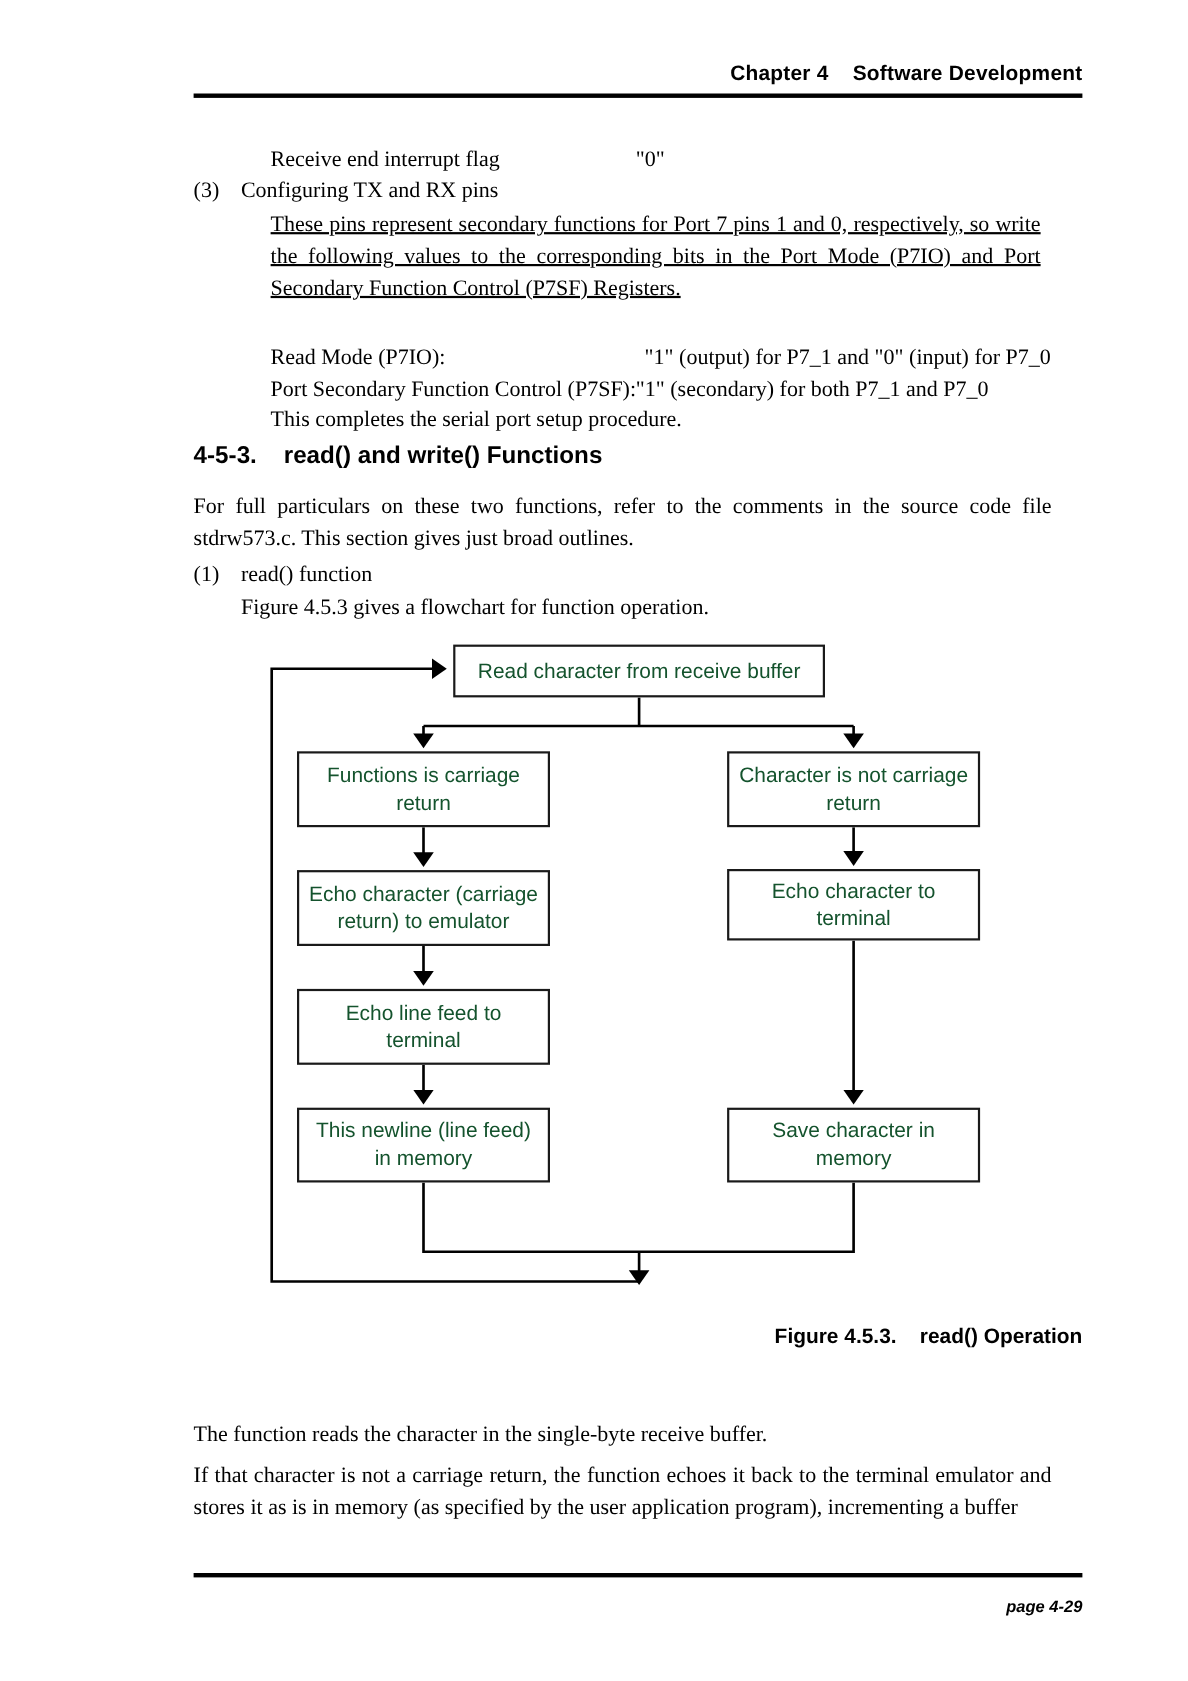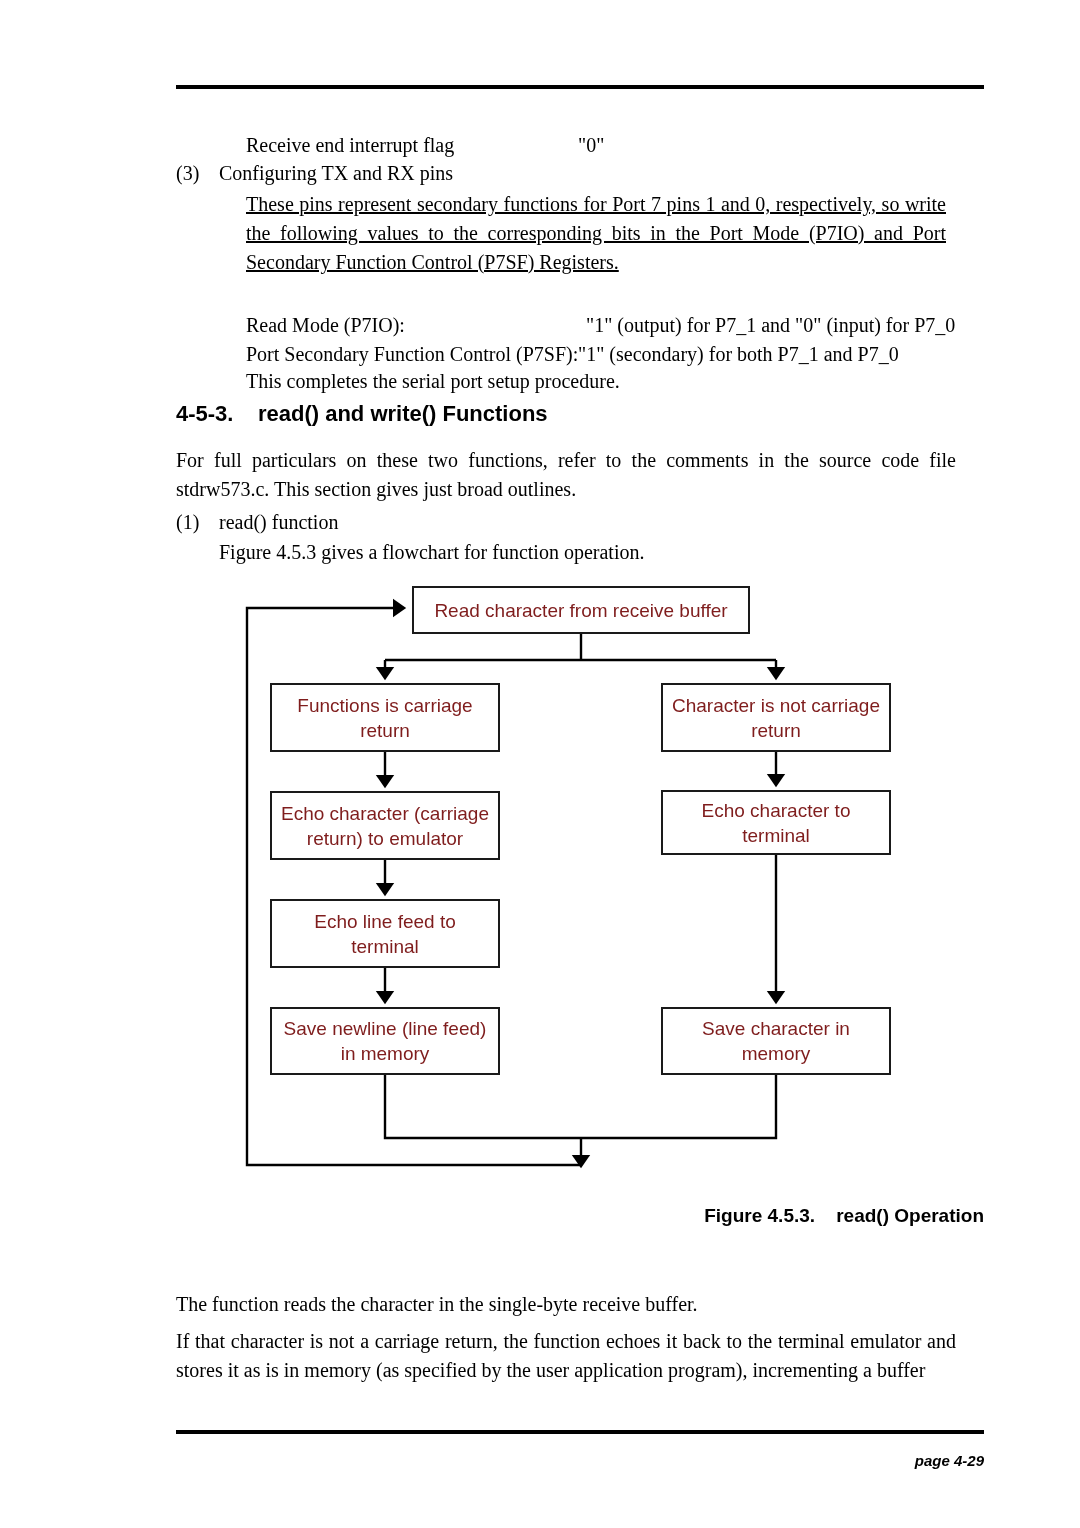--- a/index.html
+++ b/index.html
@@ -114,29 +114,30 @@
     border: 2px solid #1a1a1a;
     background: #ffffff;
     box-sizing: border-box;
     display: flex;
     align-items: center;
     justify-content: center;
     text-align: center;
     font-family: "Liberation Sans", "DejaVu Sans", sans-serif;
     font-size: 19px;
     line-height: 25px;
-    color: #7f1d1d;
+    color: #14532d;
     padding: 2px 6px;
   }
 </style>
 </head>
 <body>
 
 <div id="page">
 
+  <div class="header-title">Chapter 4    Software Development</div>
   <div class="header-rule"></div>
 
   <div class="txt" style="left:246px; top:131px; width:320px;">Receive end interrupt flag</div>
   <div class="txt" style="left:578px; top:131px; width:120px;">"0"</div>
 
   <div class="num" style="left:176px; top:159px; width:48px;">(3)</div>
   <div class="txt" style="left:219px; top:159px; width:600px;">Configuring TX and RX pins</div>
 
   <div class="txt justify" style="left:246px; top:190px; width:700px;text-decoration:underline;">These pins represent secondary functions for Port 7 pins 1 and 0, respectively, so write the following values to the corresponding bits in the Port Mode (P7IO) and Port Secondary Function Control (P7SF) Registers.</div>
 
@@ -192,21 +193,21 @@
   <div class="fbox" style="left:270px; top:683px; width:230px; height:69px;">Functions is carriage return</div>
 
   <div class="fbox" style="left:661px; top:683px; width:230px; height:69px;">Character is not carriage return</div>
 
   <div class="fbox" style="left:270px; top:791px; width:230px; height:69px;">Echo character (carriage return) to emulator</div>
 
   <div class="fbox" style="left:661px; top:790px; width:230px; height:65px;">Echo character to terminal</div>
 
   <div class="fbox" style="left:270px; top:899px; width:230px; height:69px;">Echo line feed to terminal</div>
 
-  <div class="fbox" style="left:270px; top:1007px; width:230px; height:68px;">Save newline (line feed) in memory</div>
+  <div class="fbox" style="left:270px; top:1007px; width:230px; height:68px;">This newline (line feed) in memory</div>
 
   <div class="fbox" style="left:661px; top:1007px; width:230px; height:68px;">Save character in memory</div>
 
   <div class="fig-caption">Figure 4.5.3.    read() Operation</div>
 
   <div class="txt" style="left:176px; top:1290px; width:780px;">The function reads the character in the single-byte receive buffer.</div>
 
   <div class="txt justify" style="left:176px; top:1327px; width:780px;">If that character is not a carriage return, the function echoes it back to the terminal emulator and stores it as is in memory (as specified by the user application program), incrementing a buffer</div>
 
   <div class="footer-rule"></div>

